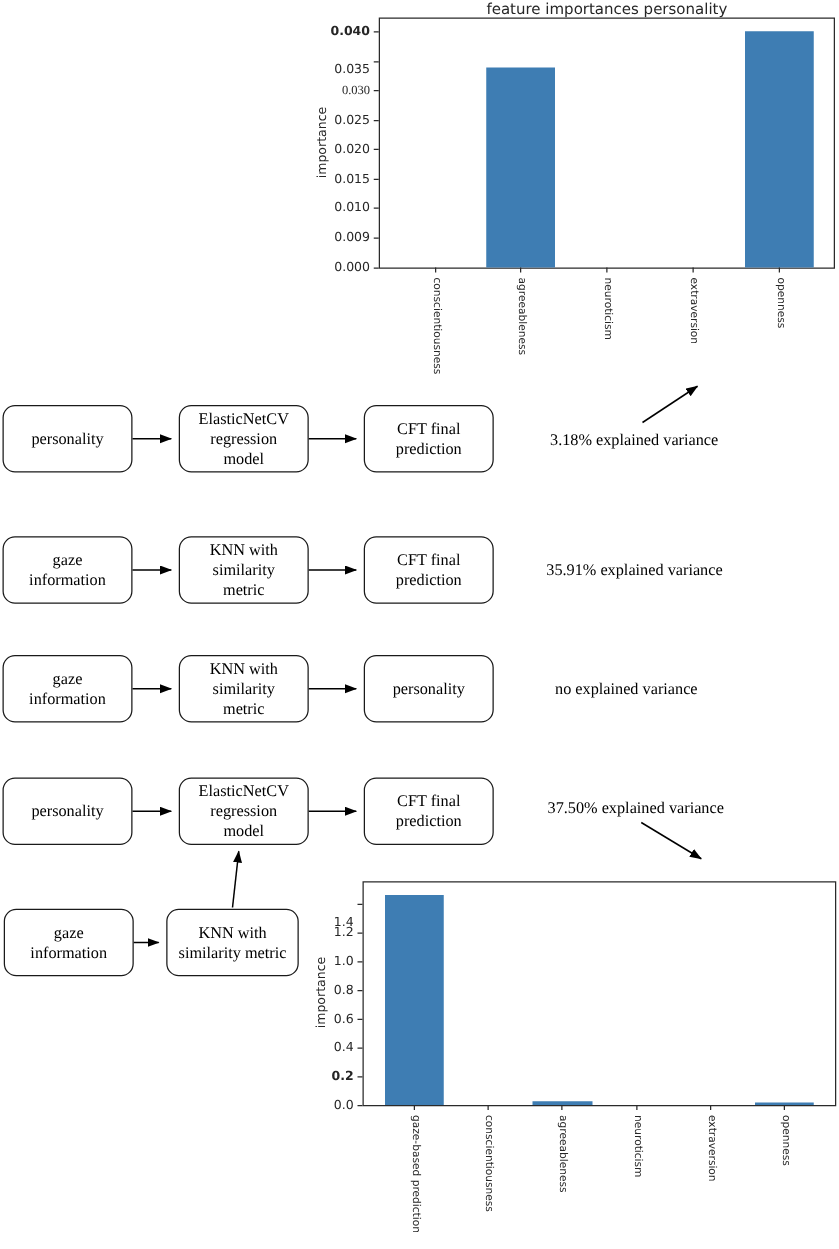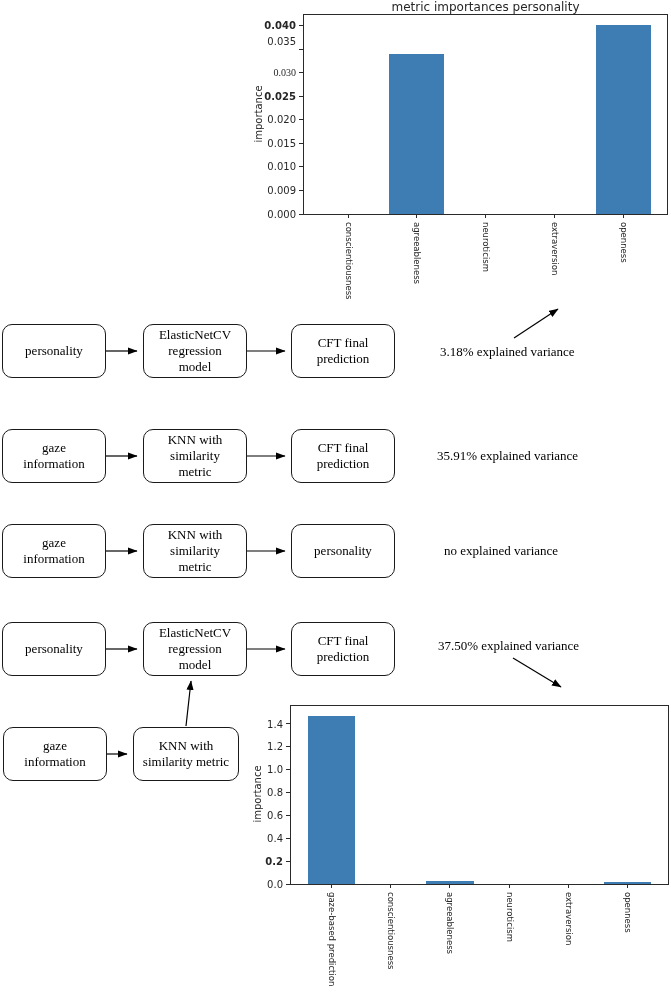--- a/index.html
+++ b/index.html
@@ -42,39 +42,39 @@
   .note.n3 { left:444px; top:543px; }
   .note.n4 { left:438px; top:638px; }
   .arrows { position:absolute; inset:0; width:671px; height:999px; }
 </style>
 </head>
 <body>
 
 <div class="page">
 
   <div class="chart chart1">
-    <div class="chart-title">metric importances personality</div>
+    <div class="chart-title">feature importances personality</div>
     <div class="ylabel">importance</div>
     <div class="plot">
         <div class="ytick" style="top: 198.5px;"></div>
         <div class="yticklabel" style="top: 192.5px;">0.000</div>
         <div class="ytick" style="top: 174.978px;"></div>
         <div class="yticklabel" style="top: 168.978px;">0.009</div>
         <div class="ytick" style="top: 151.455px;"></div>
         <div class="yticklabel" style="top: 145.455px;">0.010</div>
         <div class="ytick" style="top: 127.933px;"></div>
         <div class="yticklabel" style="top: 121.933px;">0.015</div>
         <div class="ytick" style="top: 104.41px;"></div>
         <div class="yticklabel" style="top: 98.4102px;">0.020</div>
         <div class="ytick" style="top: 80.8877px;"></div>
-        <div class="yticklabel" style="top: 74.8877px; font-weight: bold;">0.025</div>
+        <div class="yticklabel" style="top: 74.8877px;">0.025</div>
         <div class="ytick" style="top: 57.3652px;"></div>
         <div class="yticklabel" style="top: 51.3652px; font-family: Liberation Serif, serif;">0.030</div>
         <div class="ytick" style="top: 33.8428px;"></div>
-        <div class="yticklabel" style="top: 20px;">0.035</div>
+        <div class="yticklabel" style="top: 34px;">0.035</div>
         <div class="ytick" style="top: 10.3203px;"></div>
         <div class="yticklabel" style="top: 4.32033px; font-weight: bold;">0.040</div>
         <div class="xtick" style="left: 43.5px;"></div>
         <div class="xticklabel" style="left: 49.5px; top: 207px;">conscientiousness</div>
         <div class="bar" style="left: 85.25px; width: 55px; height: 160.423px; background: rgb(62, 125, 179);"></div>
         <div class="xtick" style="left: 112.25px;"></div>
         <div class="xticklabel" style="left: 118.25px; top: 207px;">agreeableness</div>
         <div class="xtick" style="left: 181px;"></div>
         <div class="xticklabel" style="left: 187px; top: 207px;">neuroticism</div>
         <div class="xtick" style="left: 249.75px;"></div>
@@ -96,21 +96,21 @@
         <div class="yticklabel" style="top: 125.742px;">0.4</div>
         <div class="ytick" style="top: 108.862px;"></div>
         <div class="yticklabel" style="top: 102.862px;">0.6</div>
         <div class="ytick" style="top: 85.9833px;"></div>
         <div class="yticklabel" style="top: 79.9833px;">0.8</div>
         <div class="ytick" style="top: 63.1041px;"></div>
         <div class="yticklabel" style="top: 57.1041px;">1.0</div>
         <div class="ytick" style="top: 40.2249px;"></div>
         <div class="yticklabel" style="top: 34.2249px;">1.2</div>
         <div class="ytick" style="top: 17.3458px;"></div>
-        <div class="yticklabel" style="top: 12px;">1.4</div>
+        <div class="yticklabel" style="top: 26px;">1.4</div>
         <div class="bar" style="left: 17.1364px; width: 47.2727px; height: 168.162px; background: rgb(62, 125, 179);"></div>
         <div class="xtick" style="left: 40.2727px;"></div>
         <div class="xticklabel" style="left: 46.2727px; top: 186px;">gaze-based prediction</div>
         <div class="xtick" style="left: 99.3636px;"></div>
         <div class="xticklabel" style="left: 105.364px; top: 186px;">conscientiousness</div>
         <div class="bar" style="left: 135.318px; width: 47.2727px; height: 2.8599px; background: rgb(62, 125, 179);"></div>
         <div class="xtick" style="left: 158.455px;"></div>
         <div class="xticklabel" style="left: 164.455px; top: 186px;">agreeableness</div>
         <div class="xtick" style="left: 217.545px;"></div>
         <div class="xticklabel" style="left: 223.545px; top: 186px;">neuroticism</div>

